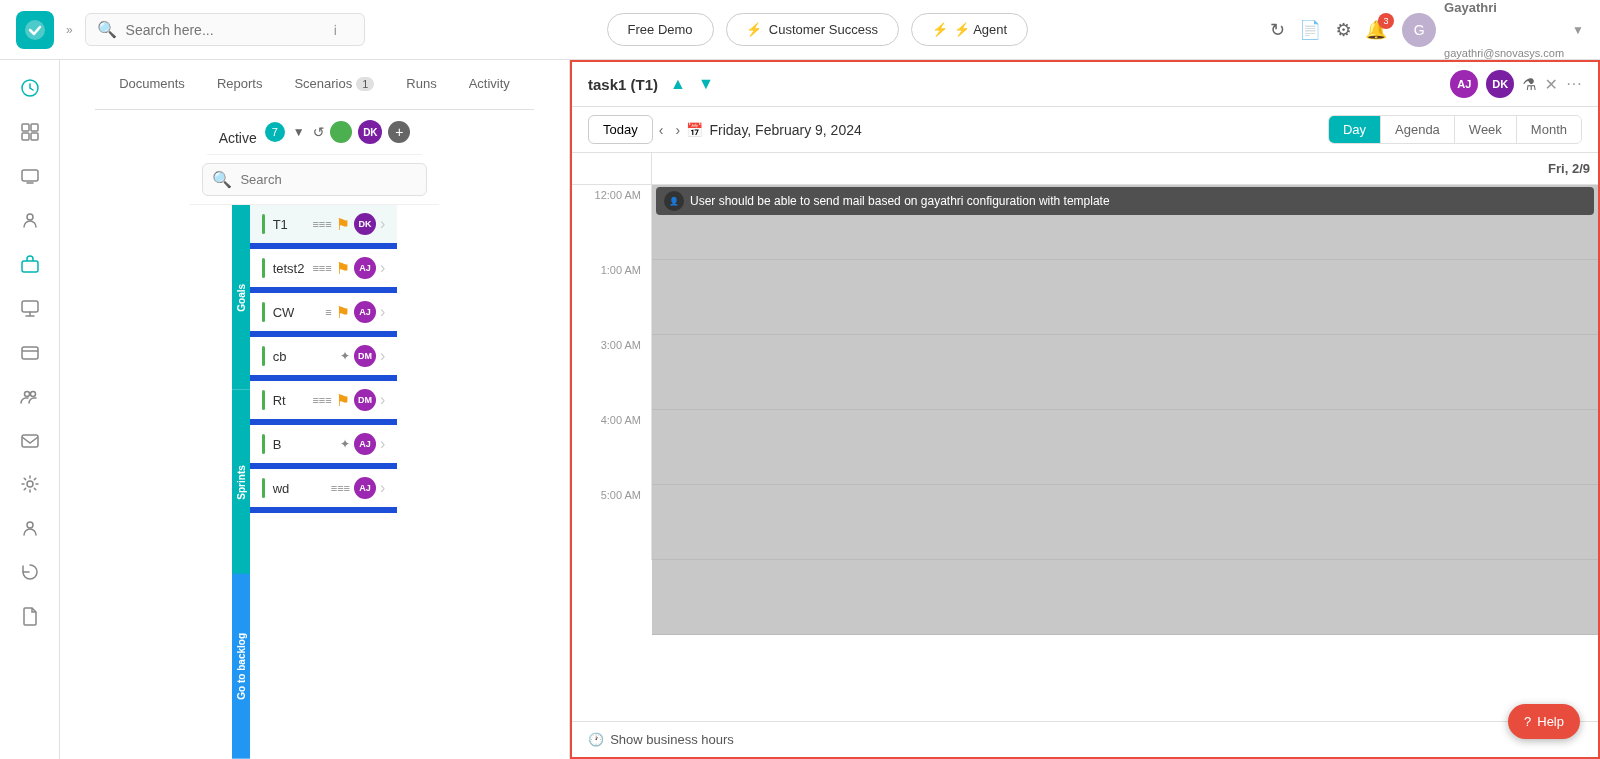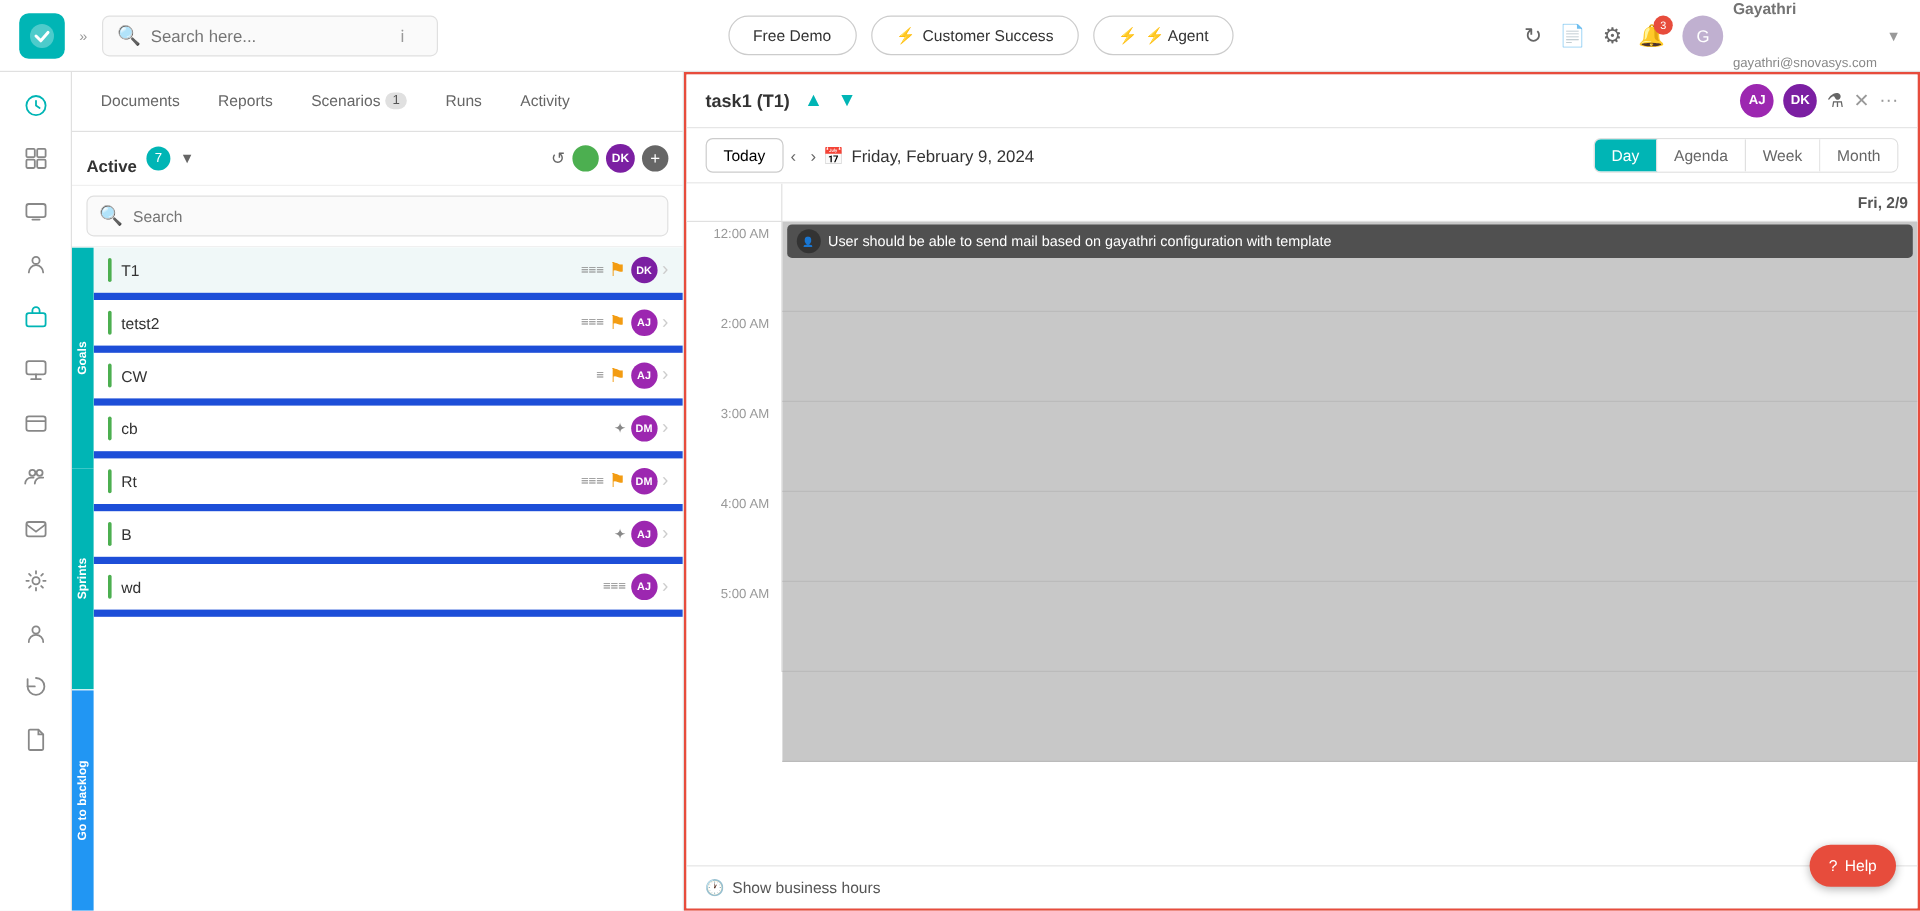--- a/index.html
+++ b/index.html
@@ -75,21 +75,21 @@
     .sidebar-icon {
       width: 40px; height: 40px; border-radius: 8px;
       display: flex; align-items: center; justify-content: center;
       cursor: pointer; color: #888; font-size: 18px;
     }
     .sidebar-icon.active { color: #00b5b5; }
 
     
     .secondary-sidebar {
       width: 510px; background: #fff; border-right: 1px solid #e0e0e0;
-      display: flex; flex-direction: column; overflow: hidden;
+      display: flex; flex-direction: column; overflow: hidden; align-items: center;
     }
 
     
     .tabs-row {
       display: flex; align-items: center;
       padding: 0 8px; border-bottom: 1px solid #e0e0e0;
       height: 50px; gap: 0; overflow-x: auto;
     }
     .tab-item {
       padding: 0 16px; height: 100%; display: flex; align-items: center;
@@ -100,21 +100,21 @@
       background: #e0e0e0; color: #555; border-radius: 10px;
       padding: 1px 6px; font-size: 11px; margin-left: 4px;
     }
 
     
     .filter-row {
       display: flex; align-items: center;
       padding: 8px 12px; gap: 8px; border-bottom: 1px solid #f0f0f0;
     }
     .active-label {
-      font-size: 14px; font-weight: 700; color: #333; margin-top: 12px;
+      font-size: 14px; font-weight: 400; color: #333; margin-top: 12px;
     }
     .active-count {
       background: #00b5b5; color: #fff; border-radius: 50%;
       width: 20px; height: 20px; font-size: 11px;
       display: flex; align-items: center; justify-content: center;
     }
     .dropdown-arrow { color: #666; cursor: pointer; font-size: 12px; }
     .filter-actions { margin-left: auto; display: flex; align-items: center; gap: 6px; }
     .filter-btn { background: none; border: none; cursor: pointer; color: #666; font-size: 14px; }
     .green-circle { width: 22px; height: 22px; background: #4caf50; border-radius: 50%; }
@@ -545,21 +545,21 @@
 
     <div class="calendar-body">
       <div style="display:flex;position:sticky;top:0;background:#fff;z-index:10;border-bottom:1px solid #e0e0e0;">
         <div style="width:80px;flex-shrink:0;border-right:1px solid #e0e0e0;"></div>
         <div style="flex:1;text-align:right;padding:8px;font-size:13px;font-weight:600;color:#555;">Fri, 2/9</div>
       </div>
 
       <div class="cal-grid">
         <div class="time-col" style="width:80px;">
           <div class="time-slot">12:00 AM</div>
-          <div class="time-slot">2:00 AM</div>
+          <div class="time-slot">1:00 AM</div>
           <div class="time-slot">3:00 AM</div>
           <div class="time-slot">4:00 AM</div>
           <div class="time-slot">5:00 AM</div>
         </div>
         <div class="day-col">
           <div class="day-slot">
             <div class="event-block">
               <div class="event-avatar" style="background:#333;display:flex;align-items:center;justify-content:center;font-size:8px;color:white;">👤</div>
               <span>User should be able to send mail based on gayathri configuration with template</span>
             </div>

